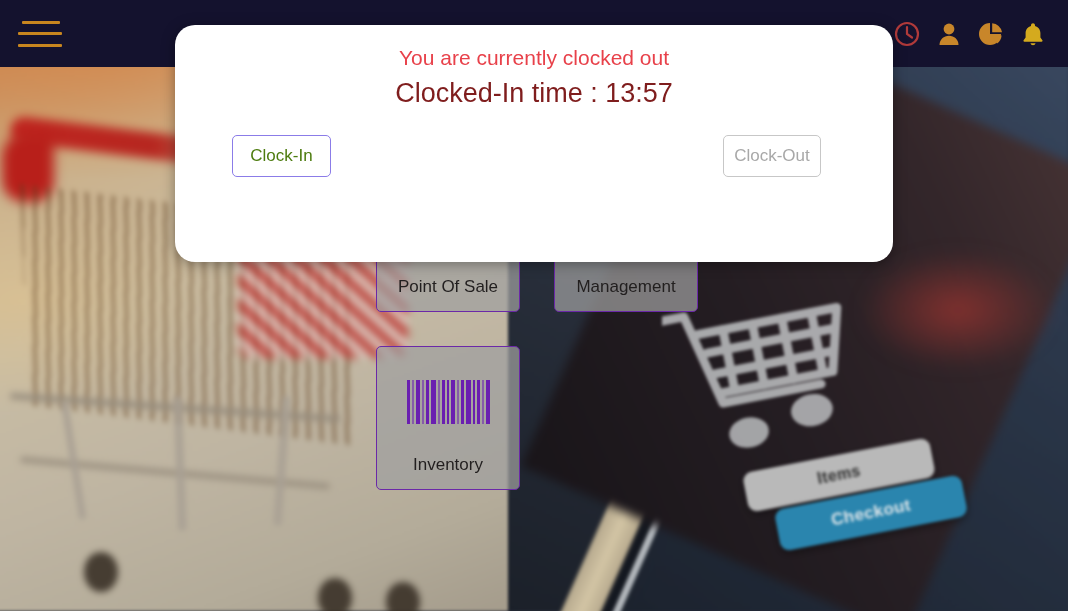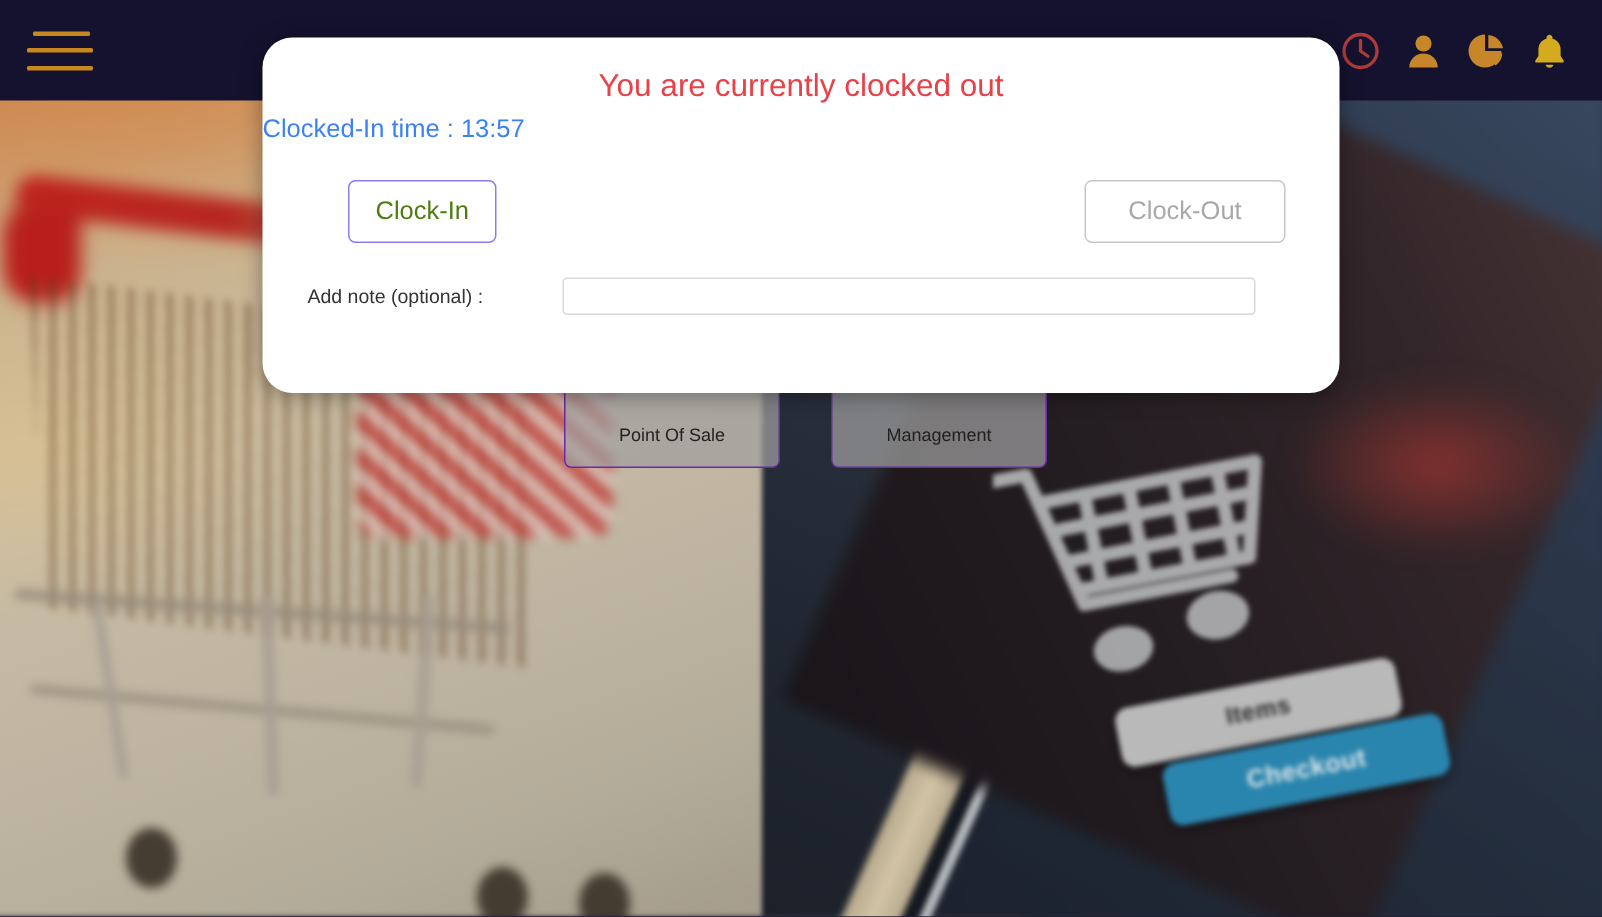--- a/index.html
+++ b/index.html
@@ -264,21 +264,21 @@
     display: flex;
     flex-direction: column;
     align-items: center;
     justify-content: space-between;
     padding: 26px 0 14px;
     cursor: pointer;
   }
   .tile-ico { height: 58px; display: flex; align-items: center; justify-content: center; }
   .tile-ico svg { display:block; }
   .tile-label {
-    font-size: 12px;
+    font-size: 17px;
     color: #221f1f;
     font-family: "Liberation Sans", sans-serif;
     text-align: center;
   }
   .barcode { display: flex; align-items: flex-end; height: 44px; gap: 2px; }
   .barcode i { display: block; background: #6a1fb0; height: 44px; }
 
   
   .modal {
     position: absolute;
@@ -291,22 +291,23 @@
     border-radius: 20px;
   }
   .modal-title {
     text-align: center;
     color: #e8414a;
     font-size: 21px;
     font-family: "Liberation Sans", sans-serif;
     line-height: 1.42;
   }
   .modal-sub {
-    color: #3b82f6;
-    font-size: 17px;
+    text-align: center;
+    color: #7f1d1d;
+    font-size: 27px;
     font-family: "Liberation Sans", sans-serif;
     line-height: 1.5;
   }
   .btn-row {
     position: relative;
     height: 46px;
     margin-top: 22px;
   }
   .btn {
     position: absolute;
@@ -321,21 +322,21 @@
     cursor: pointer;
   }
   .btn-clockin {
     left: 57px;
     width: 99px;
     border: 1px solid #8b7ce8;
     color: #4d7c0f;
   }
   .btn-clockout {
     left: 548px;
-    width: 134px;
+    width: 98px;
     border: 1px solid #c7c7c7;
     color: #a8a8a8;
     cursor: default;
   }
   .note-row {
     display: flex;
     align-items: center;
     margin-top: 19px;
     padding-left: 30px;
   }
@@ -429,20 +430,44 @@
     <div class="tile">
       <div class="tile-ico">
         <svg width="46" height="44" viewBox="0 0 46 44" xmlns="http://www.w3.org/2000/svg">
           <circle cx="23" cy="12" r="7" fill="#6a1fb0"></circle>
           <path d="M9 38c0-8 6-13 14-13s14 5 14 13z" fill="#6a1fb0"></path>
         </svg>
       </div>
       <div class="tile-label">Management</div>
     </div>
 
+    <div class="tile">
+      <div class="tile-ico">
+        <div class="barcode">
+          <i style="width:3px"></i>
+            <i style="width:2px;opacity:.55"></i>
+            <i style="width:4px"></i>
+          <i style="width:2px;opacity:.55"></i>
+            <i style="width:3px"></i>
+            <i style="width:5px"></i>
+          <i style="width:2px;opacity:.55"></i>
+            <i style="width:3px"></i>
+            <i style="width:2px"></i>
+          <i style="width:4px"></i>
+            <i style="width:2px;opacity:.55"></i>
+            <i style="width:3px"></i>
+          <i style="width:5px"></i>
+            <i style="width:2px"></i>
+            <i style="width:3px"></i>
+          <i style="width:2px;opacity:.55"></i>
+            <i style="width:4px"></i>
+        </div>
+      </div>
+      <div class="tile-label">Inventory</div>
+    </div>
 
 
   </div>
 
   <div class="topnav">
 
     <div class="hamburger">
       <span></span>
       <span></span>
       <span></span>
@@ -485,20 +510,16 @@
   <div class="modal">
 
     <div class="modal-title">You are currently clocked out</div>
     <div class="modal-sub">Clocked-In time : 13:57</div>
 
     <div class="btn-row">
       <div class="btn btn-clockin">Clock-In</div>
       <div class="btn btn-clockout">Clock-Out</div>
     </div>
 
-    <div class="note-row">
-      <div class="note-label">Add note (optional) :</div>
-      <input class="note-input" type="text" placeholder="" style="">
-    </div>
 
   </div>
 
 </div>
 
 </body></html>

